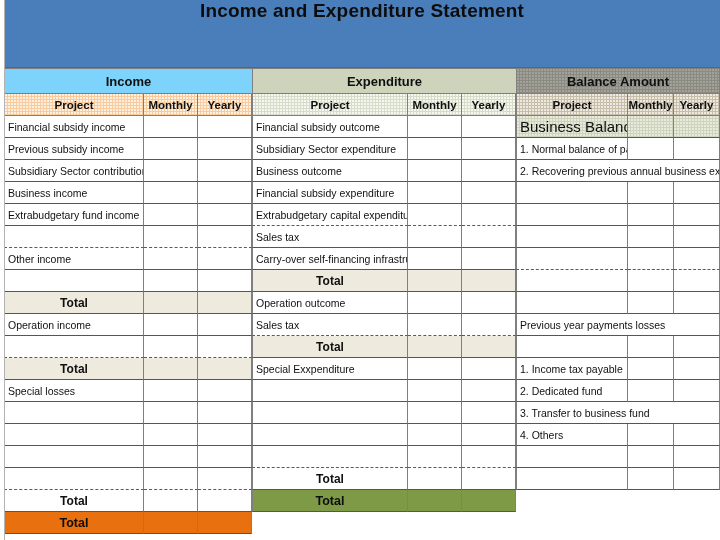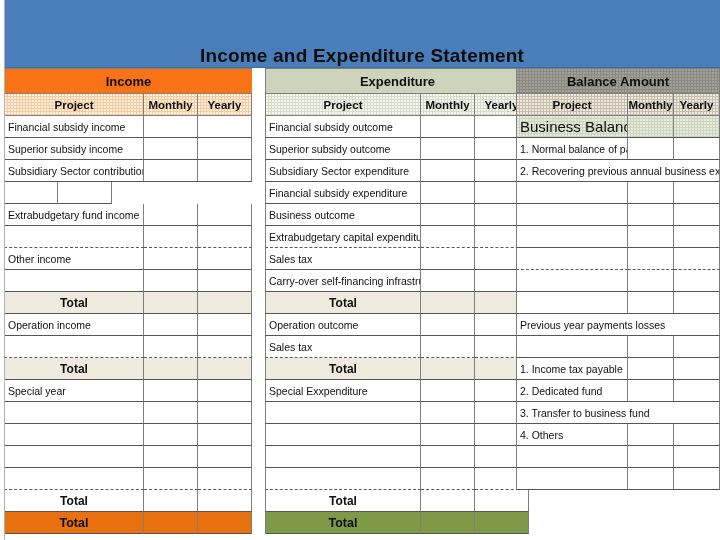--- a/index.html
+++ b/index.html
@@ -36,21 +36,21 @@
   
   .title-bar {
     position: absolute;
     left: 4px;
     top: 0;
     width: 716px;
     height: 68px;
     background: #4a7ebb;
     border-bottom: 1px solid #3b6ca8;
     display: flex;
-    align-items: flex-end;
+    align-items: flex-start;
     justify-content: center;
     box-sizing: border-box;
   }
   .title-bar .title-text {
     font-size: 19px;
     font-weight: bold;
     color: #0d0d0d;
     letter-spacing: 0.2px;
   }
 
@@ -62,40 +62,40 @@
     width: 716px;
     height: 472px;
   }
 
   .sect {
     position: absolute;
     top: 0;
     height: 472px;
   }
   .sect-income   { left: 0px;   width: 248px; }
-  .sect-expend   { left: 248px; width: 264px; margin-left: 13px; }
+  .sect-expend   { left: 248px; width: 264px; }
   .sect-balance  { left: 512px; width: 204px; }
 
   
   .band {
     position: absolute;
     left: 0; top: 0;
     width: 100%;
     height: 26px;
     box-sizing: border-box;
     display: flex;
     align-items: center;
     justify-content: center;
     font-size: 13px;
     font-weight: bold;
     color: #101010;
     border: 1px solid #7f7f7f;
     border-right: none;
   }
-  .band-income  { background: #f97316; }
+  .band-income  { background: #7dd3fc; }
   .band-expend  { background: #cdd4bb; }
   .band-balance {
     background: #8a8a80;
     background-image:
       radial-gradient(circle at 1px 1px, rgba(255,255,255,.45) 0.6px, transparent 0.8px);
     background-size: 3px 3px;
     border-right: 1px solid #7f7f7f;
   }
 
   
@@ -253,30 +253,31 @@
         <div class="cell c-mon">Monthly</div>
         <div class="cell c-yr">Yearly</div>
       </div>
       <div class="rows">
           <div class="row ">
             <div class="cell c-proj">Financial subsidy income</div>
             <div class="cell c-mon"></div>
             <div class="cell c-yr"></div>
           </div>
           <div class="row ">
-            <div class="cell c-proj">Superior subsidy income</div>
+            <div class="cell c-proj">Previous subsidy income</div>
             <div class="cell c-mon"></div>
             <div class="cell c-yr"></div>
           </div>
           <div class="row ">
             <div class="cell c-proj">Subsidiary Sector contribution</div>
             <div class="cell c-mon"></div>
             <div class="cell c-yr"></div>
           </div>
           <div class="row ">
+            <div class="cell c-proj">Business income</div>
             <div class="cell c-mon"></div>
             <div class="cell c-yr"></div>
           </div>
           <div class="row ">
             <div class="cell c-proj">Extrabudgetary fund income</div>
             <div class="cell c-mon"></div>
             <div class="cell c-yr"></div>
           </div>
           <div class="row dashed">
             <div class="cell c-proj"></div>
@@ -307,21 +308,21 @@
             <div class="cell c-proj"></div>
             <div class="cell c-mon"></div>
             <div class="cell c-yr"></div>
           </div>
           <div class="row total">
             <div class="cell c-proj">Total</div>
             <div class="cell c-mon"></div>
             <div class="cell c-yr"></div>
           </div>
           <div class="row ">
-            <div class="cell c-proj">Special year</div>
+            <div class="cell c-proj">Special losses</div>
             <div class="cell c-mon"></div>
             <div class="cell c-yr"></div>
           </div>
           <div class="row ">
             <div class="cell c-proj"></div>
             <div class="cell c-mon"></div>
             <div class="cell c-yr"></div>
           </div>
           <div class="row ">
             <div class="cell c-proj"></div>
@@ -360,36 +361,31 @@
         <div class="cell c-mon">Monthly</div>
         <div class="cell c-yr">Yearly</div>
       </div>
       <div class="rows">
           <div class="row ">
             <div class="cell c-proj">Financial subsidy outcome</div>
             <div class="cell c-mon"></div>
             <div class="cell c-yr"></div>
           </div>
           <div class="row ">
-            <div class="cell c-proj">Superior subsidy outcome</div>
-            <div class="cell c-mon"></div>
-            <div class="cell c-yr"></div>
-          </div>
-          <div class="row ">
             <div class="cell c-proj">Subsidiary Sector expenditure</div>
             <div class="cell c-mon"></div>
             <div class="cell c-yr"></div>
           </div>
           <div class="row ">
+            <div class="cell c-proj">Business outcome</div>
+            <div class="cell c-mon"></div>
+            <div class="cell c-yr"></div>
+          </div>
+          <div class="row ">
             <div class="cell c-proj">Financial subsidy expenditure</div>
-            <div class="cell c-mon"></div>
-            <div class="cell c-yr"></div>
-          </div>
-          <div class="row ">
-            <div class="cell c-proj">Business outcome</div>
             <div class="cell c-mon"></div>
             <div class="cell c-yr"></div>
           </div>
           <div class="row dashed">
             <div class="cell c-proj">Extrabudgetary capital expenditure</div>
             <div class="cell c-mon"></div>
             <div class="cell c-yr"></div>
           </div>
           <div class="row ">
             <div class="cell c-proj">Sales tax</div>

